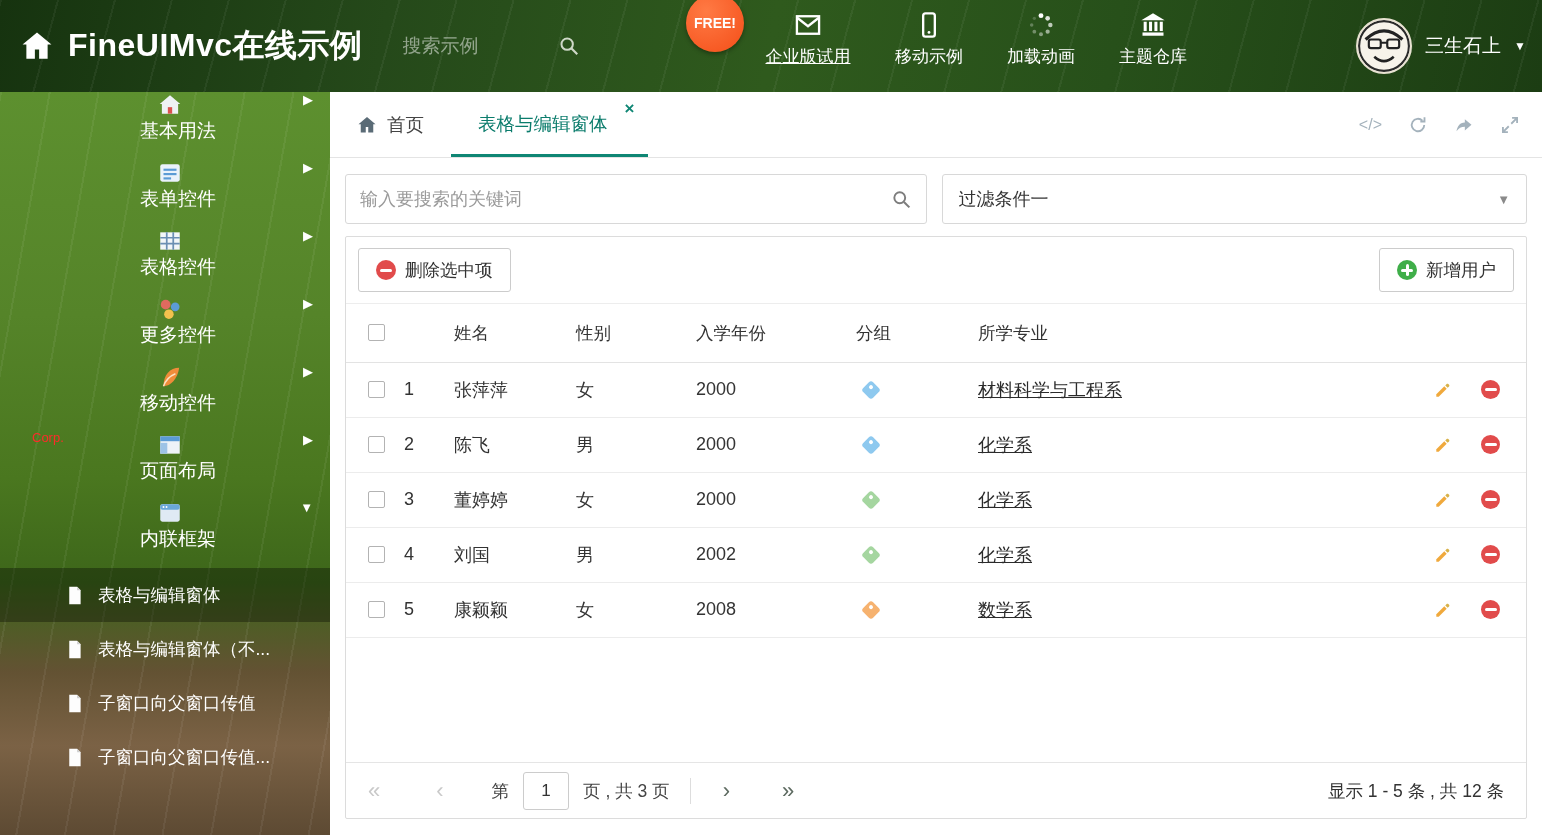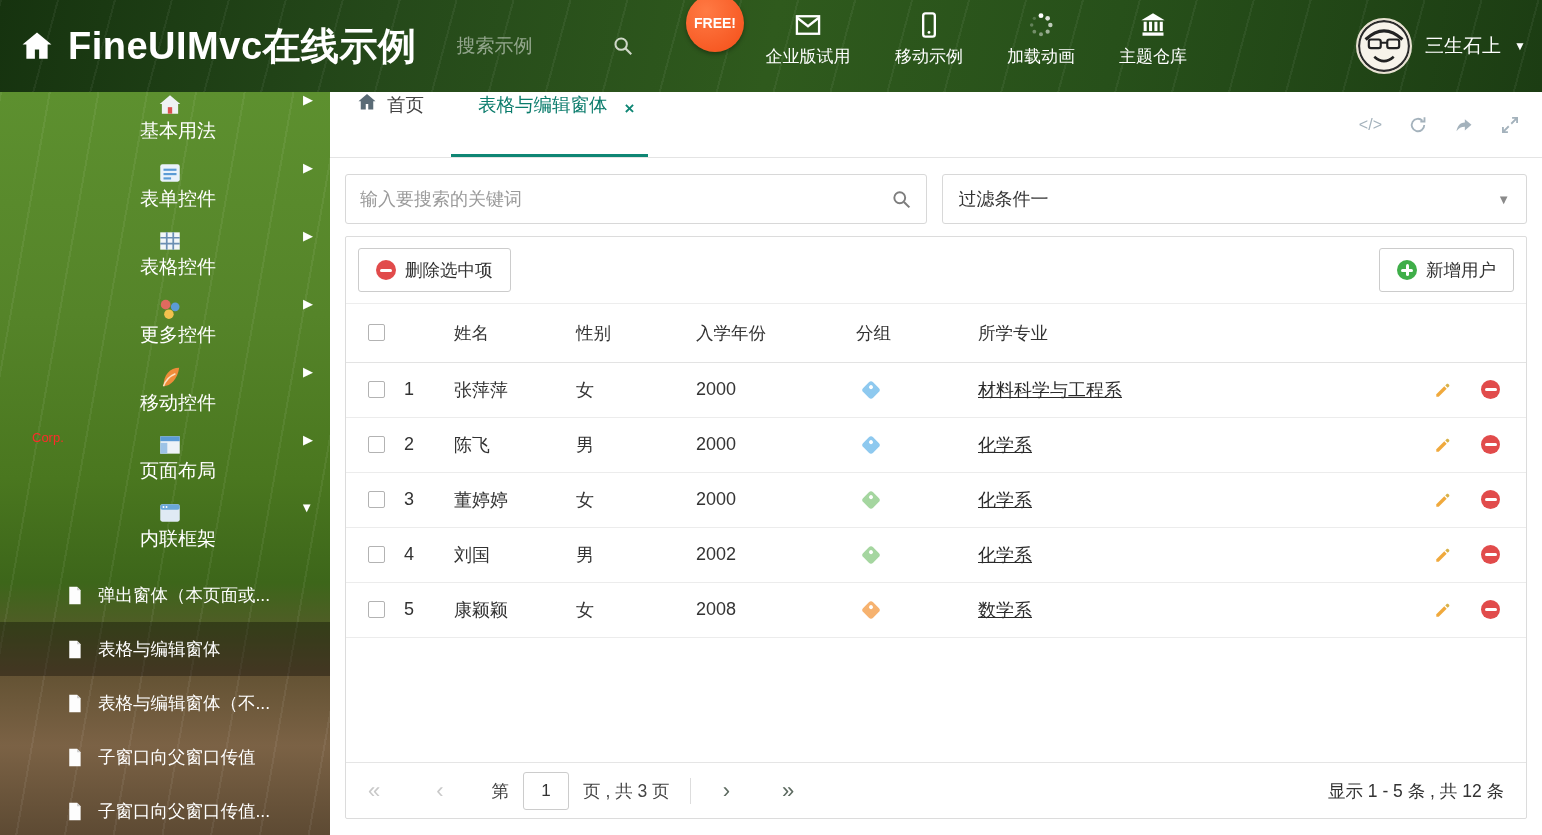--- a/index.html
+++ b/index.html
@@ -9,21 +9,21 @@
 
   
   .topbar {
     position:absolute; top:0; left:0; width:100%; height:92px; z-index:5;
     display:flex; align-items:center;
     background:
       repeating-linear-gradient(105deg, rgba(255,255,255,.05) 0 2px, transparent 2px 55px),
       linear-gradient(100deg,#16330f 0%, #25491a 25%, #2f5a1d 50%, #27501a 72%, #1c3d13 100%);
   }
   .home-btn { width:34px; height:34px; margin-left:20px; cursor:pointer; }
-  .app-title { color:#fff; font-size:38px; font-weight:bold; margin-left:14px; letter-spacing:.5px; }
+  .app-title { color:#fff; font-size:32px; font-weight:bold; margin-left:14px; letter-spacing:.5px; }
   .hdr-search { display:flex; margin-left:40px; width:200px; }
   .hdr-search input { background:transparent; border:none; outline:none; font-size:19px; color:#dfe8d8; width:155px; }
   .hdr-search input::placeholder { color:rgba(255,255,255,.5); }
   .hdr-search .sicon { width:22px; height:22px; color:#cfd8c8; cursor:pointer; }
   .free-badge {
     position:absolute; left:686px; top:-6px; width:58px; height:58px; border-radius:50%;
     background:radial-gradient(circle at 35% 30%, #ff7a44, #f44e18);
     color:#fff; font-weight:bold; font-size:14px;
     display:flex; align-items:center; justify-content:center;
     box-shadow:0 2px 4px rgba(0,0,0,.35);
@@ -48,21 +48,21 @@
   .side-item .micon { width:26px; height:26px; margin-right:17px; flex:none; }
   .side-item .chev { position:absolute; right:17px; font-size:13px; }
   .corp-badge { color:#ff2a2a; font-size:13px; margin-left:6px; align-self:flex-start; margin-top:14px; }
   .side-sub { height:54px; display:flex; align-items:center; padding-left:64px; color:#fff; font-size:17.5px; cursor:pointer; white-space:nowrap; }
   .side-sub .ficon { width:21px; height:21px; margin-right:13px; flex:none; }
   .side-sub.selected { background:rgba(0,0,0,.33); }
 
   
   .main { position:absolute; left:330px; top:92px; right:0; bottom:0; background:#fff; display:flex; flex-direction:column; }
   .tabbar { height:66px; border-bottom:1px solid #e4e4e4; display:flex; align-items:stretch; position:relative; flex:none; }
-  .tab { display:flex; align-items:flex-start; gap:10px; padding:0 27px; font-size:18.5px; color:#444; cursor:pointer; position:relative; }
+  .tab { display:flex; align-items:center; gap:10px; padding:0 27px; font-size:18.5px; color:#444; cursor:pointer; position:relative; }
   .tab .ticon { width:20px; height:20px; color:#5a6b76; }
   .tab.active { color:#0b7c6c; border-bottom:3px solid #0f8674; padding-right:40px; }
   .tab-close { position:absolute; top:8px; right:13px; font-size:17px; color:#0f8674; font-weight:bold; cursor:pointer; line-height:1; }
   .tab-tools { position:absolute; right:22px; top:0; height:100%; display:flex; align-items:center; gap:26px; color:#a4b2bc; }
   .tab-tools .tool { font-size:16px; cursor:pointer; display:flex; align-items:center; }
   .tab-tools svg { width:20px; height:20px; }
 
   .content { flex:1; padding:16px 15px; display:flex; flex-direction:column; min-height:0; }
   .filter-row { display:flex; gap:15px; height:50px; margin-bottom:12px; flex:none; }
   .searchbox { flex:1; border:1px solid #d8d8d8; border-radius:3px; display:flex; align-items:center; padding:0 14px; background:#fff; }
@@ -123,21 +123,21 @@
     <div class="hdr-search">
       <input type="text" placeholder="搜索示例" style="">
       <svg class="sicon" viewBox="0 0 24 24">
           <circle cx="10" cy="10" r="6.2" fill="none" stroke="currentColor" stroke-width="2.2"></circle>
           <path d="M14.8 14.8 21 21" stroke="currentColor" stroke-width="2.4"></path>
         </svg>
     </div>
     <div class="free-badge">FREE!</div>
 
     <div class="hdr-nav">
-      <div class="hdr-nav-item" style="min-width:104px;">
+      <div class="hdr-nav-item" style="min-width:104px;text-decoration:underline;">
         <svg class="nicon" viewBox="0 0 24 24">
             <rect x="2.5" y="4.5" width="19" height="15" fill="none" stroke="#fff" stroke-width="2"></rect>
             <path d="M3 6l9 7 9-7" fill="none" stroke="#fff" stroke-width="2"></path>
           </svg>
         <div class="nlabel">企业版试用</div>
       </div>
       <div class="hdr-nav-item">
         <svg class="nicon" viewBox="0 0 24 24">
             <rect x="7" y="2" width="10" height="20" rx="2" fill="none" stroke="#fff" stroke-width="2"></rect>
             <circle cx="12" cy="18.4" r="1.2" fill="#fff"></circle>
@@ -244,27 +244,20 @@
       <svg class="micon" viewBox="0 0 24 24">
           <rect x="3" y="4" width="18" height="16" rx="2" fill="#dfeaf4"></rect>
           <rect x="3" y="4" width="18" height="5" rx="2" fill="#6aa7d8"></rect>
           <circle cx="6" cy="6.5" r=".9" fill="#fff"></circle>
           <circle cx="8.8" cy="6.5" r=".9" fill="#fff"></circle>
         </svg>
       <span>内联框架</span>
       <span class="chev">▼</span>
     </div>
 
-    <div class="side-sub">
-      <svg class="ficon" viewBox="0 0 24 24">
-          <path d="M6 2h9l4 4v16H6z" fill="#fdfdfd"></path>
-          <path d="M15 2v4h4z" fill="#cfcfcf"></path>
-        </svg>
-      <span>弹出窗体（本页面或...</span>
-    </div>
     <div class="side-sub selected">
       <svg class="ficon" viewBox="0 0 24 24">
           <path d="M6 2h9l4 4v16H6z" fill="#fdfdfd"></path>
           <path d="M15 2v4h4z" fill="#cfcfcf"></path>
         </svg>
       <span>表格与编辑窗体</span>
     </div>
     <div class="side-sub">
       <svg class="ficon" viewBox="0 0 24 24">
           <path d="M6 2h9l4 4v16H6z" fill="#fdfdfd"></path>

